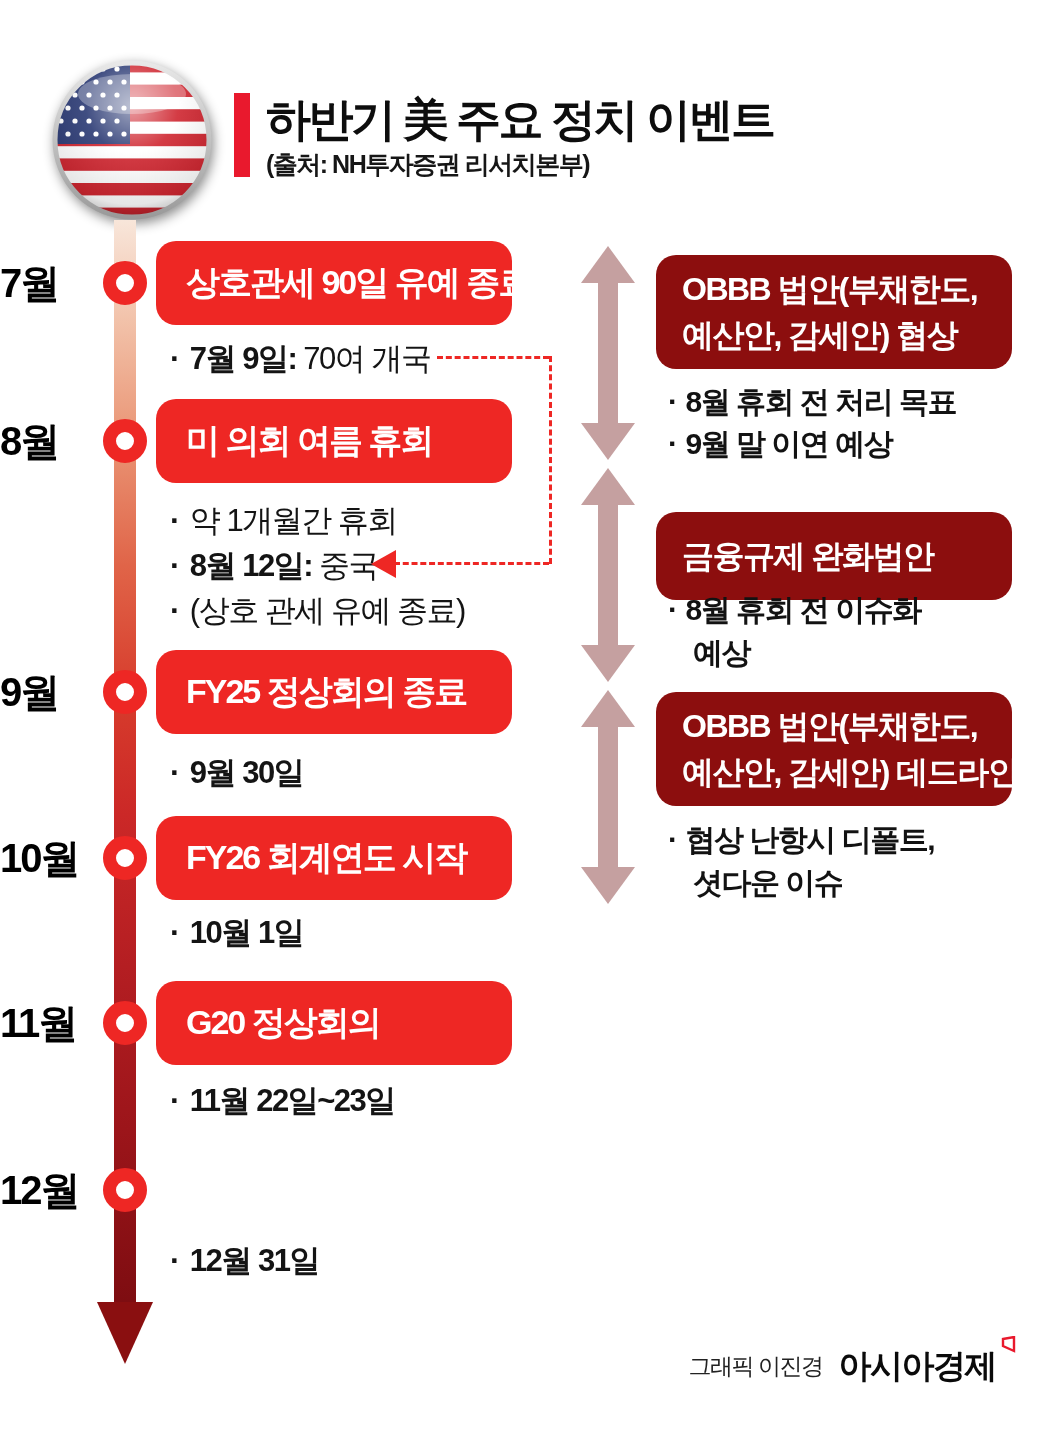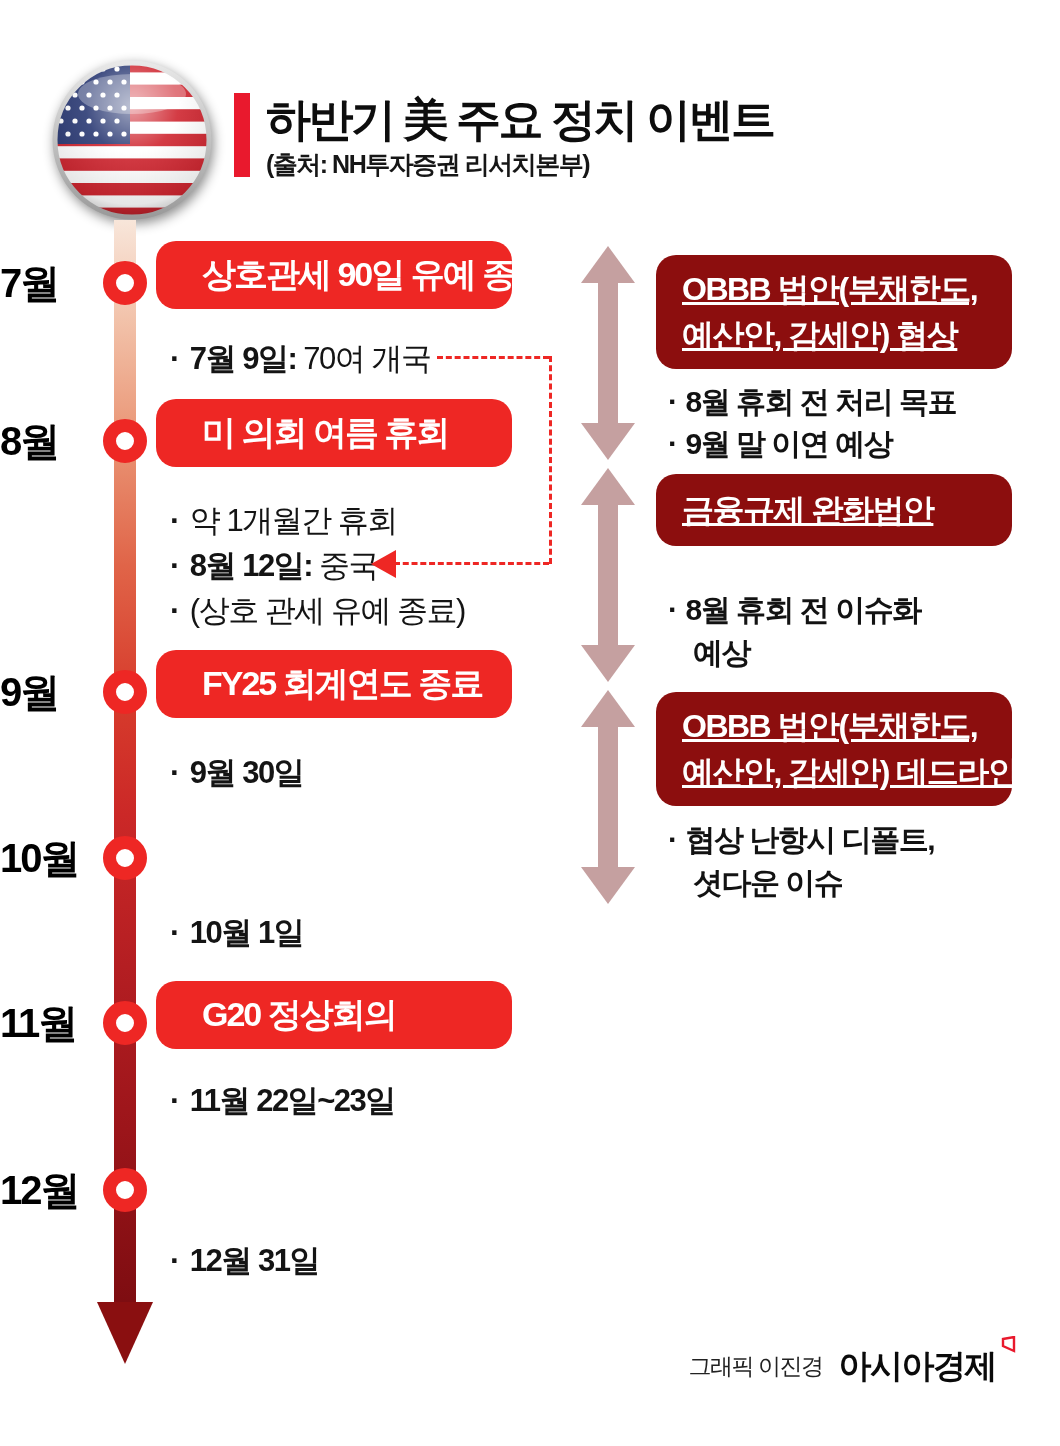--- a/index.html
+++ b/index.html
@@ -22,24 +22,24 @@
       #f8e6da 0%, #f2c3ab 9%, #ea9676 20%, #e06448 32%, #d73c2c 44%,
       #cb2827 55%, #b41e22 69%, #9c151a 84%, #7e0d11 100%); }
   .timeline-arrowhead { position:absolute; left:97px; top:1302px; width:0; height:0;
     border-left:28px solid transparent; border-right:28px solid transparent;
     border-top:62px solid #8a0f10; }
   .tdot { position:absolute; left:103px; width:44px; height:44px; box-sizing:border-box;
     border:13px solid var(--bright_red,#ee2724); background:#fff; border-radius:50%; }
   .month-label { position:absolute; left:0; width:100px; text-align:left; font-size:40px;
     font-weight:800; color:#000; letter-spacing:-2px; line-height:48px; white-space:nowrap; }
   
-  .event-box { position:absolute; left:156px; width:356px; height:68px; box-sizing:border-box;
+  .event-box { position:absolute; left:156px; width:356px; height:84px; box-sizing:border-box;
     background:var(--bright_red,#ee2724); border-radius:20px; color:#fff; font-size:34px;
     font-weight:800; letter-spacing:-2px; display:flex; align-items:center;
-    padding-left:46px; white-space:nowrap; }
+    padding-left:30px; white-space:nowrap; }
   .bullet { position:absolute; left:170px; font-size:31px; color:#141414;
     letter-spacing:-1.5px; line-height:45px; white-space:nowrap; }
   .bullet .bdot { font-weight:800; margin-right:11px; }
   .bullet b { font-weight:700; }
   
   .dash-h1 { position:absolute; left:437px; top:356px; width:112px; height:0;
     border-top:3px dashed var(--bright_red,#ee2724); }
   .dash-v  { position:absolute; left:549px; top:356px; width:0; height:208px;
     border-left:3px dashed var(--bright_red,#ee2724); }
   .dash-h2 { position:absolute; left:394px; top:562px; width:155px; height:0;
@@ -53,21 +53,21 @@
   .varrow .ahead-up { width:0; height:0; border-left:27px solid transparent;
     border-right:27px solid transparent; border-bottom:37px solid var(--arrow_pink,#c5a0a0); }
   .varrow .ahead-down { width:0; height:0; border-left:27px solid transparent;
     border-right:27px solid transparent; border-top:37px solid var(--arrow_pink,#c5a0a0); }
   .varrow .shaft { width:20px; flex:1; background:var(--arrow_pink,#c5a0a0); }
   
   .side-box { position:absolute; left:656px; width:356px; box-sizing:border-box;
     background:var(--dark_red,#8c0e0e); border-radius:20px; color:#fff; font-size:32px;
     font-weight:800; letter-spacing:-1.5px; display:flex; flex-direction:column;
     justify-content:center; padding:0 26px; white-space:nowrap; }
-  .side-box .tl { line-height:46px;text-decoration:underline; }
+  .side-box .tl { line-height:46px; }
   .rbullet { position:absolute; left:668px; font-size:30px; font-weight:800; color:#121212;
     letter-spacing:-1.5px; line-height:43px; white-space:nowrap; }
   .rbullet .bdot { margin-right:9px; }
   .rbullet .cont { padding-left:25px; font-weight:700; }
   
   .footer { position:absolute; right:46px; top:1344px; display:flex; align-items:center;
     gap:16px; }
   .credit { font-size:23px; color:#222; letter-spacing:-1.5px; }
   .brand { font-size:33px; font-weight:800; color:#0a0a0a; letter-spacing:-1.5px;
     position:relative; padding-right:18px; }
@@ -177,26 +177,29 @@
     <span class="bdot">·</span><b></b><span>약 1개월간 휴회</span>
   </div>
   <div class="bullet" style="top:543px">
     <span class="bdot">·</span><b>8월 12일:</b><span> 중국</span>
   </div>
   <div class="bullet" style="top:588px">
     <span class="bdot">·</span><b></b><span>(상호 관세 유예 종료)</span>
   </div>
 
   <div class="event-box" style="top:650px">
-    <span>FY25 회계연도 종료</span>
+    <span>FY25 정상회의 종료</span>
   </div>
   <div class="bullet" style="top:750px">
     <span class="bdot">·</span><b>9월 30일</b><span></span>
   </div>
 
+  <div class="event-box" style="top:816px">
+    <span>FY26 회계연도 시작</span>
+  </div>
   <div class="bullet" style="top:910px">
     <span class="bdot">·</span><b>10월 1일</b><span></span>
   </div>
 
   <div class="event-box" style="top:981px">
     <span>G20 정상회의</span>
   </div>
   <div class="bullet" style="top:1078px">
     <span class="bdot">·</span><b>11월 22일~23일</b><span></span>
   </div>
@@ -230,21 +233,21 @@
     <div class="tl">OBBB 법안(부채한도,</div>
     <div class="tl">예산안, 감세안) 협상</div>
   </div>
   <div class="rbullet" style="top:380px">
     <span class="bdot">·</span><span>8월 휴회 전 처리 목표</span>
   </div>
   <div class="rbullet" style="top:422px">
     <span class="bdot">·</span><span>9월 말 이연 예상</span>
   </div>
 
-  <div class="side-box" style="top:474px;height:72px">
+  <div class="side-box" style="top:512px;height:88px">
     <div class="tl">금융규제 완화법안</div>
   </div>
   <div class="rbullet" style="top:588px">
     <div><span class="bdot">·</span><span>8월 휴회 전 이슈화</span></div>
     <div class="cont">예상</div>
   </div>
 
   <div class="side-box" style="top:692px;height:114px">
     <div class="tl">OBBB 법안(부채한도,</div>
     <div class="tl">예산안, 감세안) 데드라인</div>

